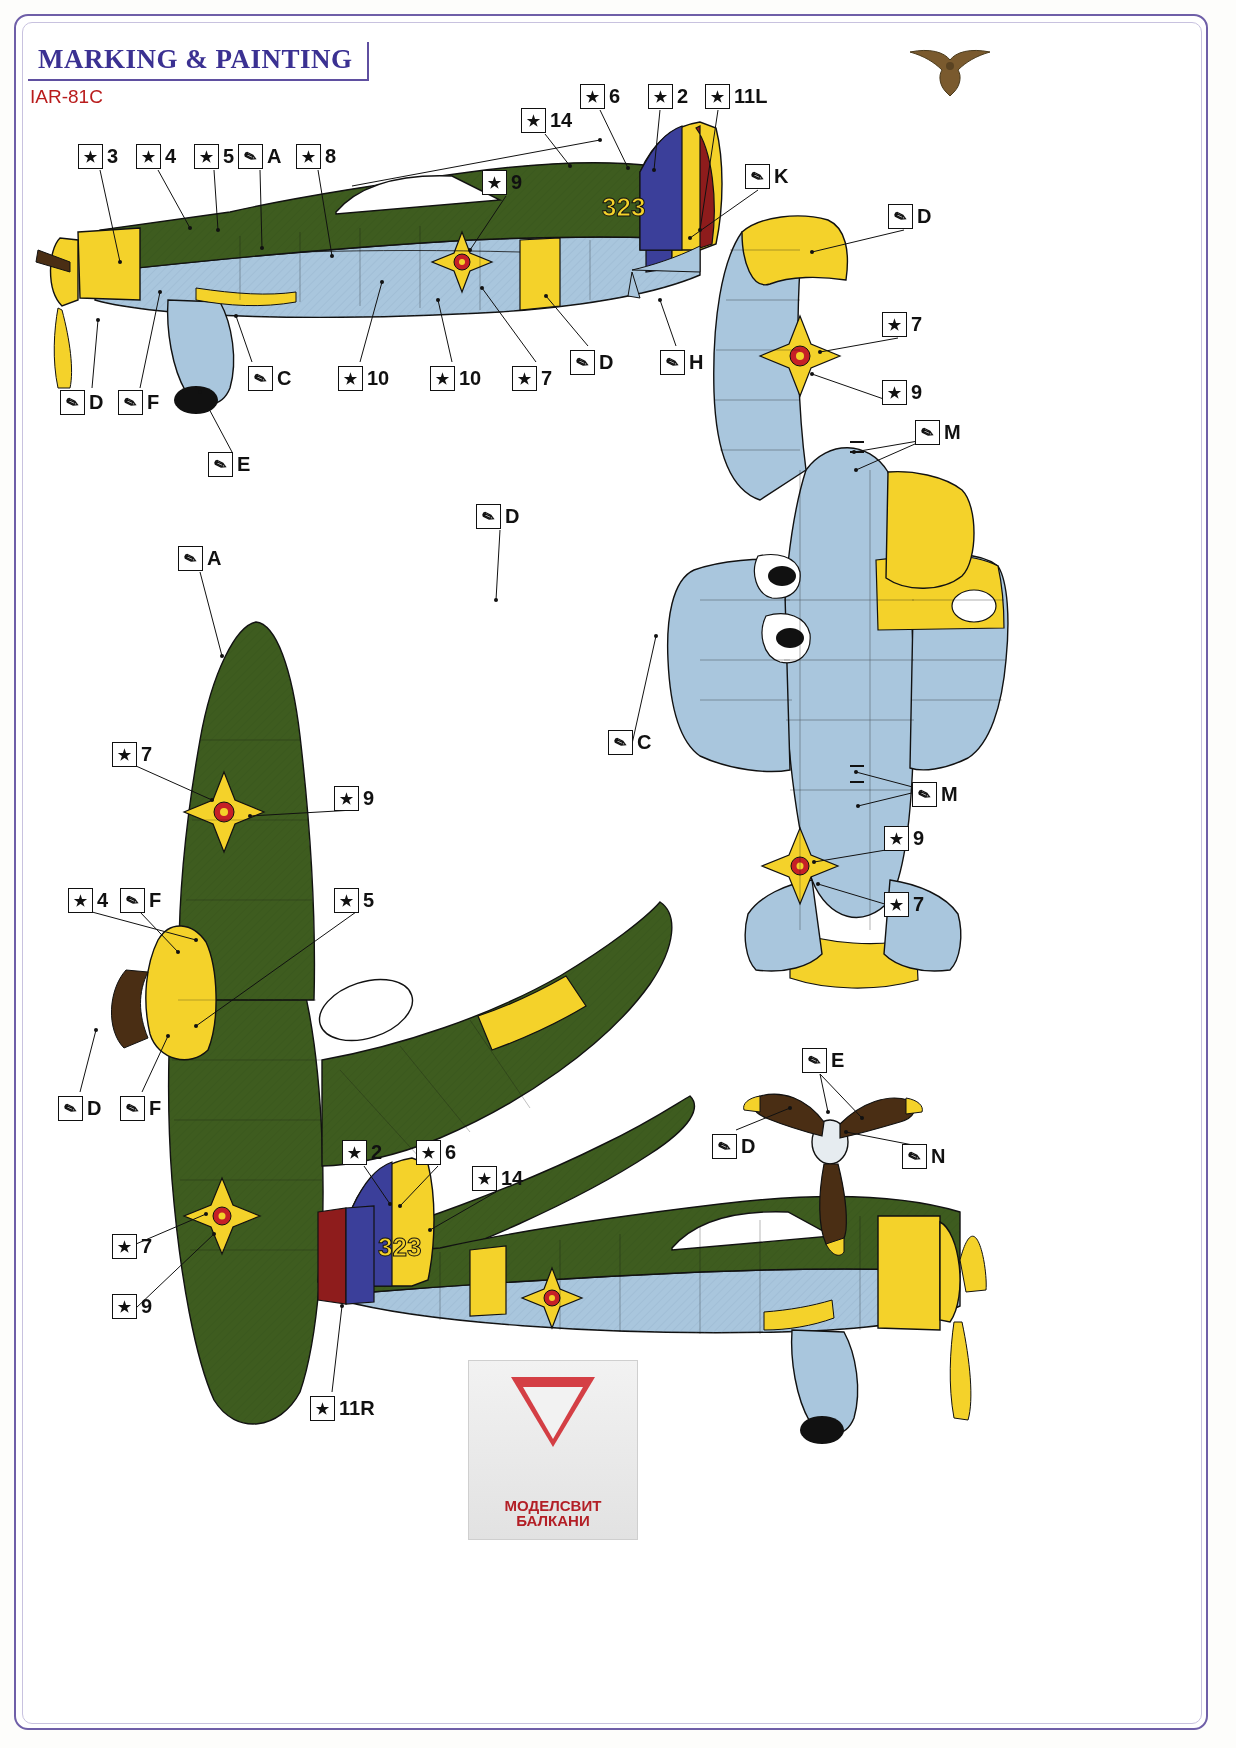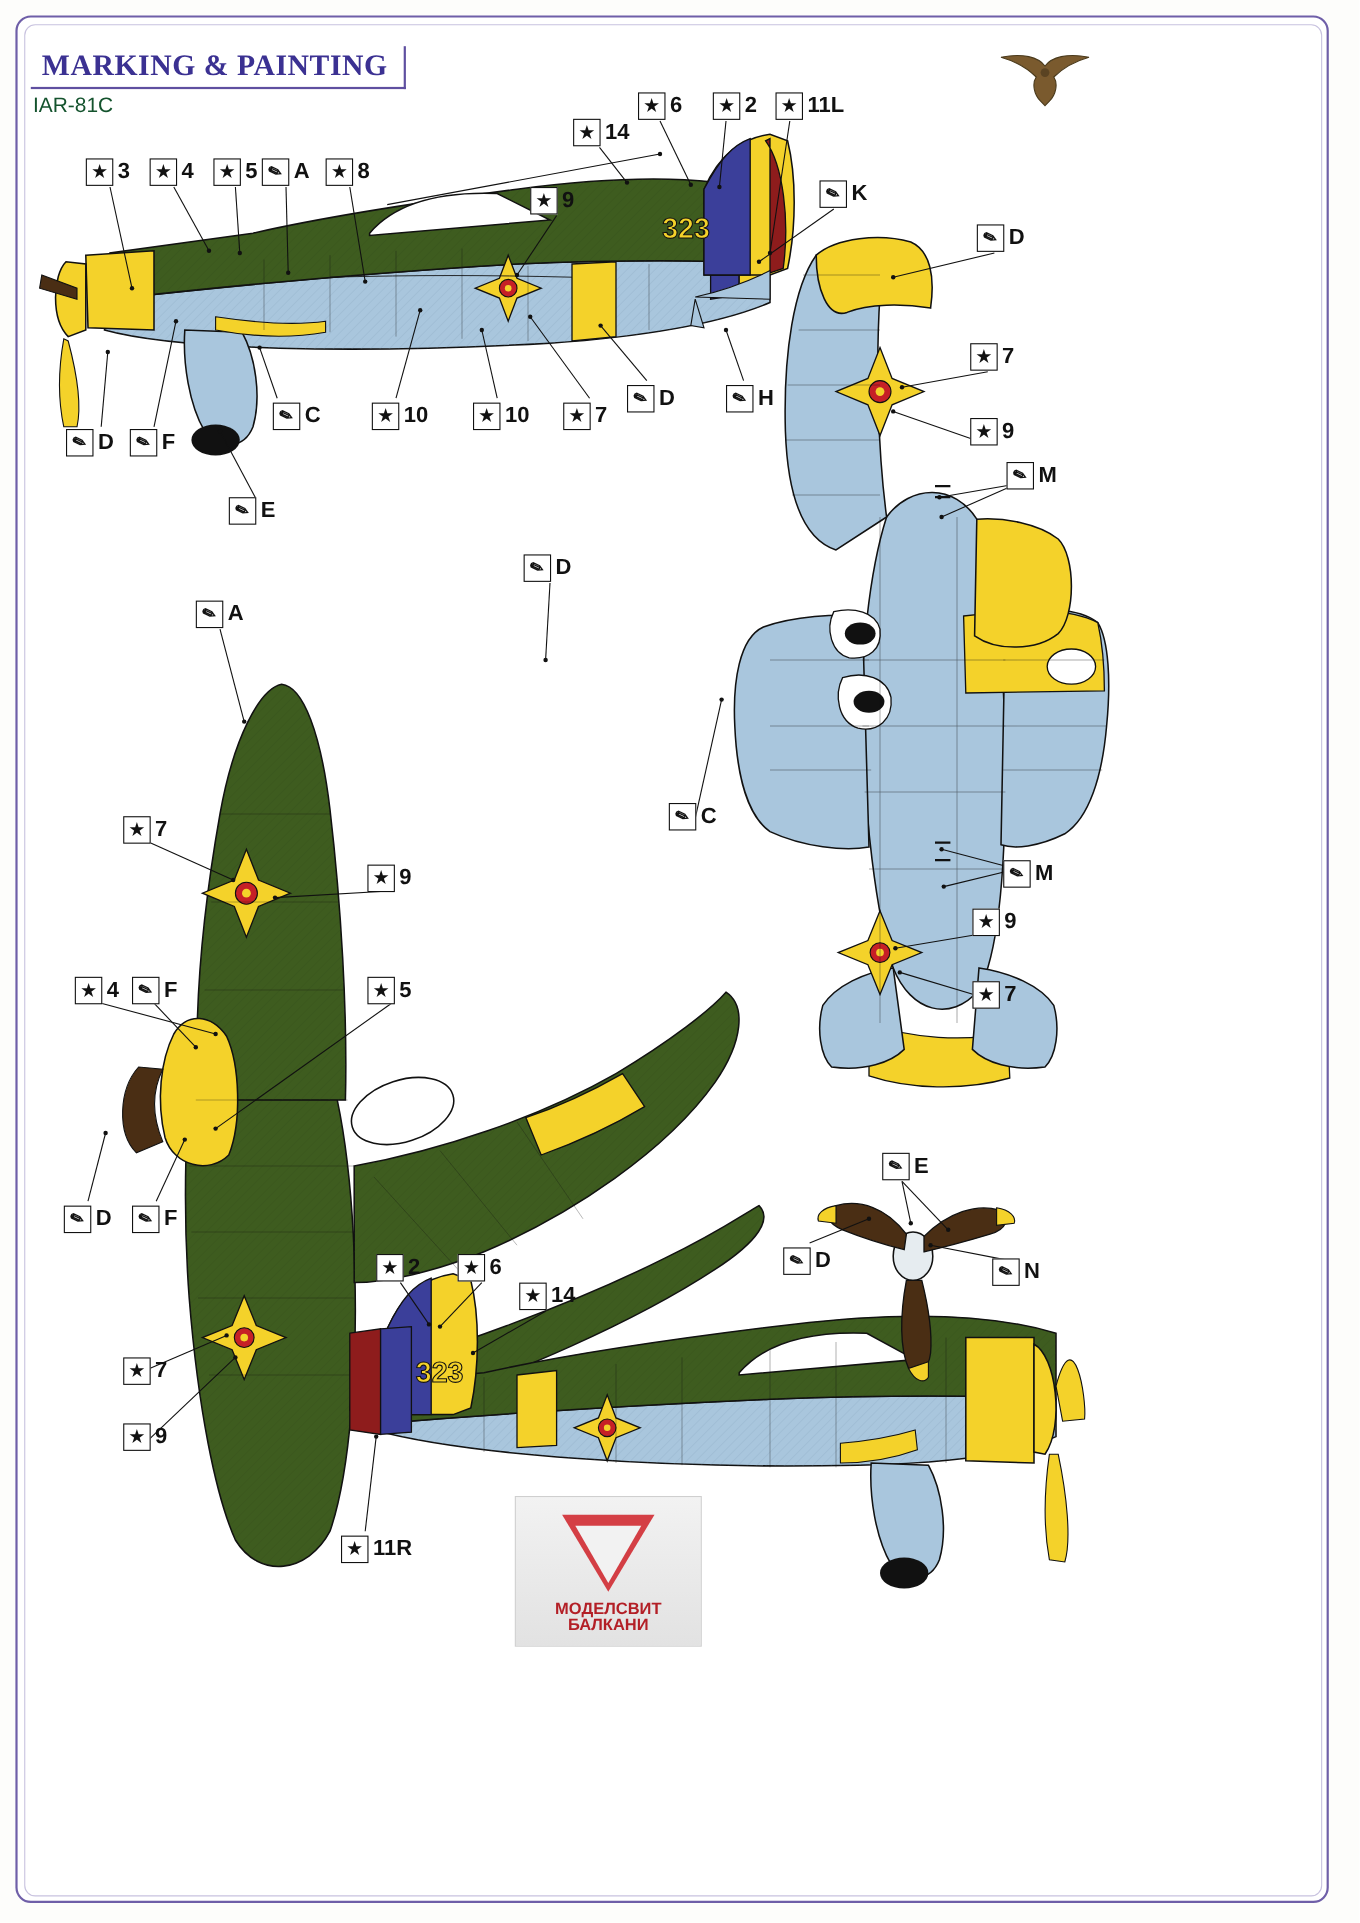--- a/index.html
+++ b/index.html
@@ -35,38 +35,38 @@
     position:absolute;left:28px;top:42px;
     padding:2px 14px 4px 10px;
     border-right:2px solid #5f4fa0;border-bottom:2px solid #5f4fa0;
   }
   .title-box span{
     font-family:"Liberation Serif", serif;
     font-weight:bold;font-size:27px;letter-spacing:.5px;color:#3b3192;
   }
   .subtitle{
     position:absolute;left:30px;top:86px;
-    font-family:"Liberation Sans", sans-serif;font-size:19px;color:#14532d;
+    font-family:"Liberation Sans", sans-serif;font-size:19px;color:#b91c1c;
   }
   
   .lbl{
     position:absolute;display:flex;align-items:center;gap:3px;
     font-size:19px;font-weight:bold;color:#111;white-space:nowrap;
   }
   .lbl .box{
     width:23px;height:23px;border:1.6px solid #111;background:#fff;
     display:flex;align-items:center;justify-content:center;
     font-size:13px;line-height:1;
   }
   .lbl .txt{font-size:20px;font-weight:bold;padding-left:1px;}
   .star{font-size:15px;color:#111;line-height:1;}
   .brush{font-size:15px;color:#111;line-height:1;transform:rotate(-20deg);display:block;}
   
   .wm{
-    position:absolute;left:468px;top:1360px;width:170px;height:137px;
+    position:absolute;left:468px;top:1360px;width:170px;height:180px;
     background:linear-gradient(#f2f2f2,#e2e2e2);
     border:1px solid #cfcfcf;
     display:flex;flex-direction:column;align-items:center;justify-content:flex-end;
     padding-bottom:10px;box-sizing:border-box;
   }
   .wm .mark{
     position:absolute;left:50%;top:16px;transform:translateX(-50%);
     width:0;height:0;border-left:42px solid transparent;border-right:42px solid transparent;
     border-top:70px solid #cf2027;opacity:.85;
   }

